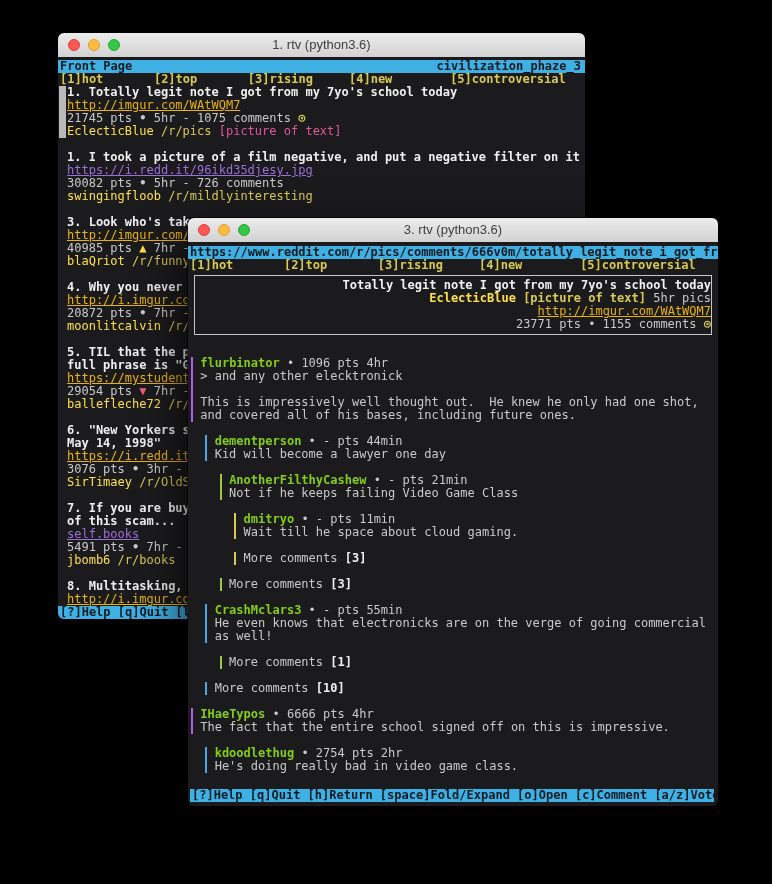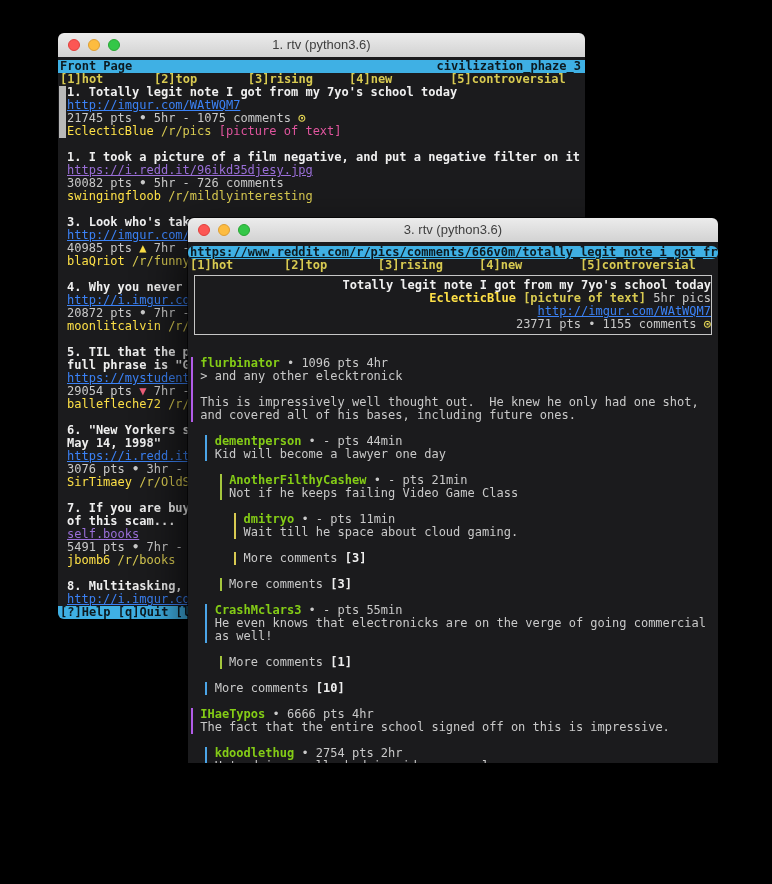--- a/index.html
+++ b/index.html
@@ -1,16 +1,16 @@
 <!DOCTYPE html>
 <html><head>
 <meta charset="utf-8">
 <style>
   html,body{margin:0;padding:0;background:#000;}
-  #screen{position:relative;width:772px;height:763px;background:#000;overflow:hidden;
+  #screen{position:relative;width:772px;height:884px;background:#000;overflow:hidden;
           font-family:"DejaVu Sans Mono","Liberation Mono",monospace;}
   .window{position:absolute;border-radius:6px;overflow:hidden;
           box-shadow:0 22px 50px rgba(0,0,0,.85),0 0 0 1px rgba(0,0,0,.6);}
   .titlebar{height:24px;background:linear-gradient(#ececec,#d2d2d2);
             border-bottom:1px solid #a9a9a9;position:relative;
             font-family:"Liberation Sans",sans-serif;}
   .titlebar .wtitle{position:absolute;left:0;right:0;top:0;height:24px;line-height:24px;
             text-align:center;font-size:13px;color:#3f3f3f;}
   .lights{position:absolute;left:10px;top:6px;display:flex;gap:8px;}
   .light{width:12px;height:12px;border-radius:50%;box-sizing:border-box;}
@@ -23,32 +23,32 @@
   .cyanbar{background:#3fb0e4;color:#0d1a20;font-weight:bold;}
   .hdr{display:flex;justify-content:space-between;padding-right:4px;}
   .bold{font-weight:bold;}
   .white{color:#efefef;}
   .gray{color:#c9c9c9;}
   .yellow{color:#d8ca51;}
   .green{color:#fde047;}
   .pink{color:#e0559e;}
   .red{color:#ee5f7a;}
   .blue{color:#84cc16;margin-top:14px;}
-  .linkc{color:#3b82f6;text-decoration:underline;}
+  .linkc{color:#eab308;text-decoration:underline;}
   .linkv{color:#9a6fd8;text-decoration:underline;}
   .tab{font-weight:bold;color:#d8ca51;}
   .post{position:relative;}
   .post .trow{padding-left:9px;}
   .cursor{position:absolute;left:1px;top:0;width:7px;height:52px;background:#b9b9b9;}
   .postbox{border:1px solid #c6c6c6;margin:3px 6px 9px 6px;padding:3px 0 3px 6px;text-align:right;}
   .postbox .trow{padding-left:2px;}
   .comment .trow{padding-left:3px;}
   .cbar{display:inline-block;width:2px;height:13px;vertical-align:top;}
   .statusbar{position:absolute;left:2px;right:4px;bottom:4px;}
-  .urlbar{text-decoration:underline;border-radius:6px;}
+  .urlbar{}
 </style>
 </head>
 <body>
 
 <div id="screen">
 
   <div class="window" id="win-back" style="left:58px;top:33px;width:527px;height:586px;">
     <div class="titlebar">
       <div class="lights">
         <div class="light red"></div>

